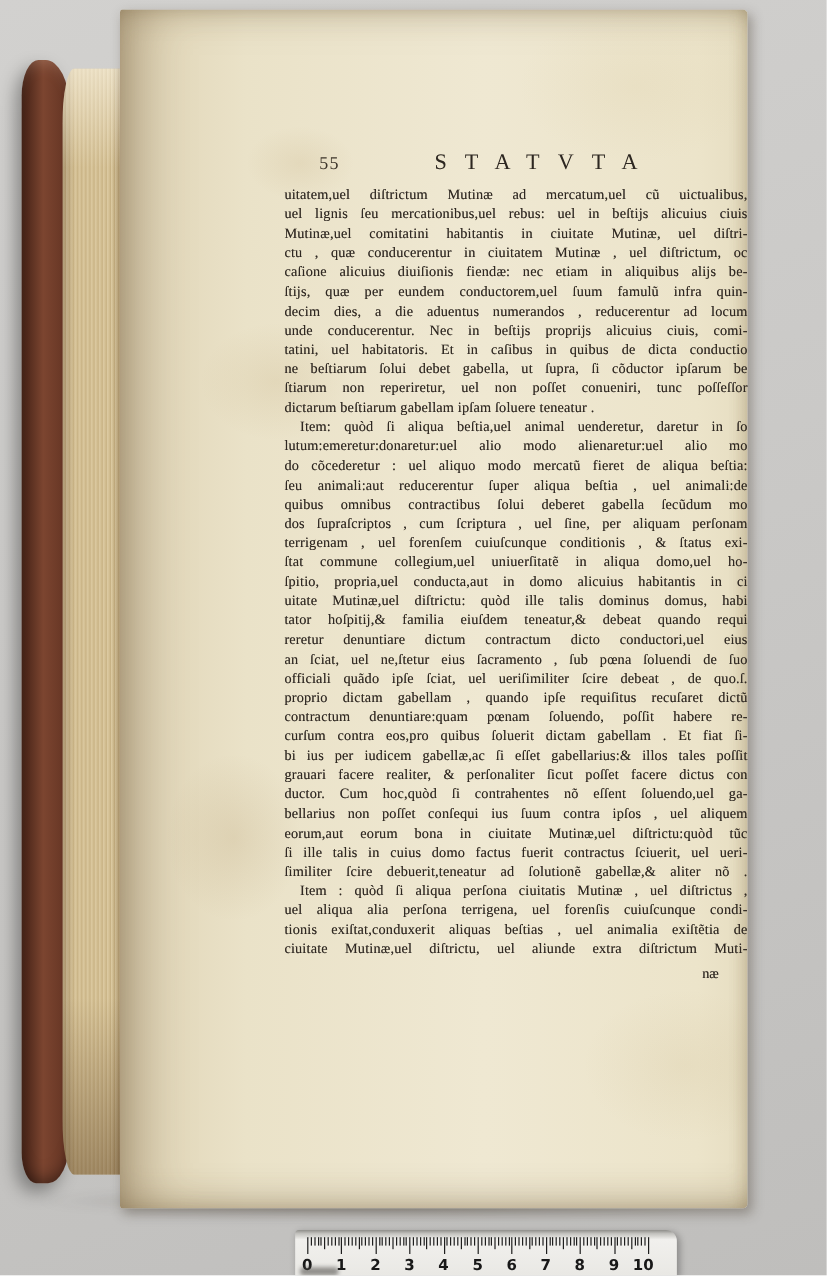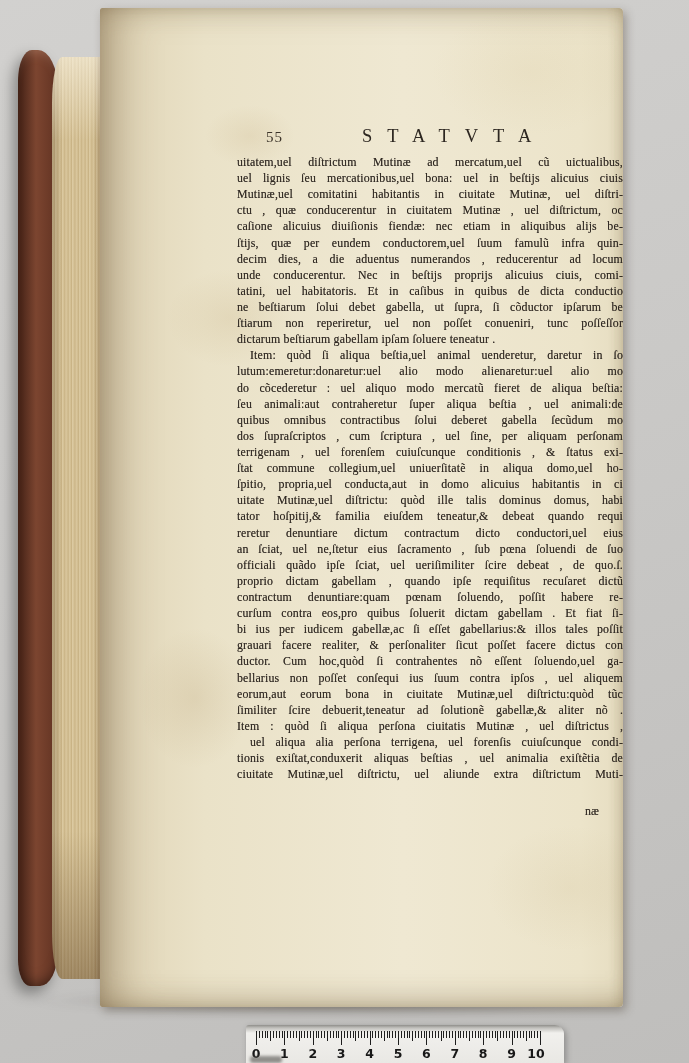--- a/index.html
+++ b/index.html
@@ -68,53 +68,54 @@
 
   <div class="cover-board"></div>
 
   <div class="page-stack"></div>
 
   <div class="page">
     <span class="folio">55</span>
     <span class="running-title">STATVTA</span>
     <div class="body-text">
         <div class="bl">uitatem,uel diſtrictum Mutinæ ad mercatum,uel cũ uictualibus,</div>
-        <div class="bl">uel lignis ſeu mercationibus,uel bona: uel in beſtijs alicuius ciuis</div>
+        <div class="bl">uel lignis ſeu mercationibus,uel rebus: uel in beſtijs alicuius ciuis</div>
         <div class="bl">Mutinæ,uel comitatini habitantis in ciuitate Mutinæ, uel diſtri-</div>
         <div class="bl">ctu , quæ conducerentur in ciuitatem Mutinæ , uel diſtrictum, oc</div>
         <div class="bl">caſione alicuius diuiſionis fiendæ: nec etiam in aliquibus alijs be-</div>
         <div class="bl">ſtijs, quæ per eundem conductorem,uel ſuum famulũ infra quin-</div>
         <div class="bl">decim dies, a die aduentus numerandos , reducerentur ad locum</div>
         <div class="bl">unde conducerentur. Nec in beſtijs proprijs alicuius ciuis, comi-</div>
         <div class="bl">tatini, uel habitatoris. Et in caſibus in quibus de dicta conductio</div>
         <div class="bl">ne beſtiarum ſolui debet gabella, ut ſupra, ſi cõductor ipſarum be</div>
         <div class="bl">ſtiarum non reperiretur, uel non poſſet conueniri, tunc poſſeſſor</div>
         <div class="bl">dictarum beſtiarum gabellam ipſam ſoluere teneatur .</div>
         <div class="bl">Item: quòd ſi aliqua beſtia,uel animal uenderetur, daretur in ſo</div>
         <div class="bl">lutum:emeretur:donaretur:uel alio modo alienaretur:uel alio mo</div>
         <div class="bl">do cõcederetur : uel aliquo modo mercatũ fieret de aliqua beſtia:</div>
-        <div class="bl">ſeu animali:aut contraheretur ſuper aliqua beſtia , uel animali:de</div>
+        <div class="bl">ſeu animali:aut reducerentur ſuper aliqua beſtia , uel animali:de</div>
         <div class="bl">quibus omnibus contractibus ſolui deberet gabella ſecũdum mo</div>
         <div class="bl">dos ſupraſcriptos , cum ſcriptura , uel ſine, per aliquam perſonam</div>
         <div class="bl">terrigenam , uel forenſem cuiuſcunque conditionis , &amp; ſtatus exi-</div>
         <div class="bl">ſtat commune collegium,uel uniuerſitatẽ in aliqua domo,uel ho-</div>
         <div class="bl">ſpitio, propria,uel conducta,aut in domo alicuius habitantis in ci</div>
         <div class="bl">uitate Mutinæ,uel diſtrictu: quòd ille talis dominus domus, habi</div>
         <div class="bl">tator hoſpitij,&amp; familia eiuſdem teneatur,&amp; debeat quando requi</div>
         <div class="bl">reretur denuntiare dictum contractum dicto conductori,uel eius</div>
         <div class="bl">an ſciat, uel ne,ſtetur eius ſacramento , ſub pœna ſoluendi de ſuo</div>
         <div class="bl">officiali quãdo ipſe ſciat, uel ueriſimiliter ſcire debeat , de quo.ſ.</div>
         <div class="bl">proprio dictam gabellam , quando ipſe requiſitus recuſaret dictũ</div>
         <div class="bl">contractum denuntiare:quam pœnam ſoluendo, poſſit habere re-</div>
         <div class="bl">curſum contra eos,pro quibus ſoluerit dictam gabellam . Et fiat ſi-</div>
         <div class="bl">bi ius per iudicem gabellæ,ac ſi eſſet gabellarius:&amp; illos tales poſſit</div>
         <div class="bl">grauari facere realiter, &amp; perſonaliter ſicut poſſet facere dictus con</div>
         <div class="bl">ductor. Cum hoc,quòd ſi contrahentes nõ eſſent ſoluendo,uel ga-</div>
         <div class="bl">bellarius non poſſet conſequi ius ſuum contra ipſos , uel aliquem</div>
         <div class="bl">eorum,aut eorum bona in ciuitate Mutinæ,uel diſtrictu:quòd tũc</div>
+        <div class="bl">ſi ille talis in cuius domo factus fuerit contractus ſciuerit, uel ueri-</div>
         <div class="bl">ſimiliter ſcire debuerit,teneatur ad ſolutionẽ gabellæ,&amp; aliter nõ .</div>
         <div class="bl">Item : quòd ſi aliqua perſona ciuitatis Mutinæ , uel diſtrictus ,</div>
         <div class="bl">uel aliqua alia perſona terrigena, uel forenſis cuiuſcunque condi-</div>
         <div class="bl">tionis exiſtat,conduxerit aliquas beſtias , uel animalia exiſtẽtia de</div>
         <div class="bl">ciuitate Mutinæ,uel diſtrictu, uel aliunde extra diſtrictum Muti-</div>
       </div>
     <div class="catchword">næ</div>
   </div>
 
   <div class="ruler">

